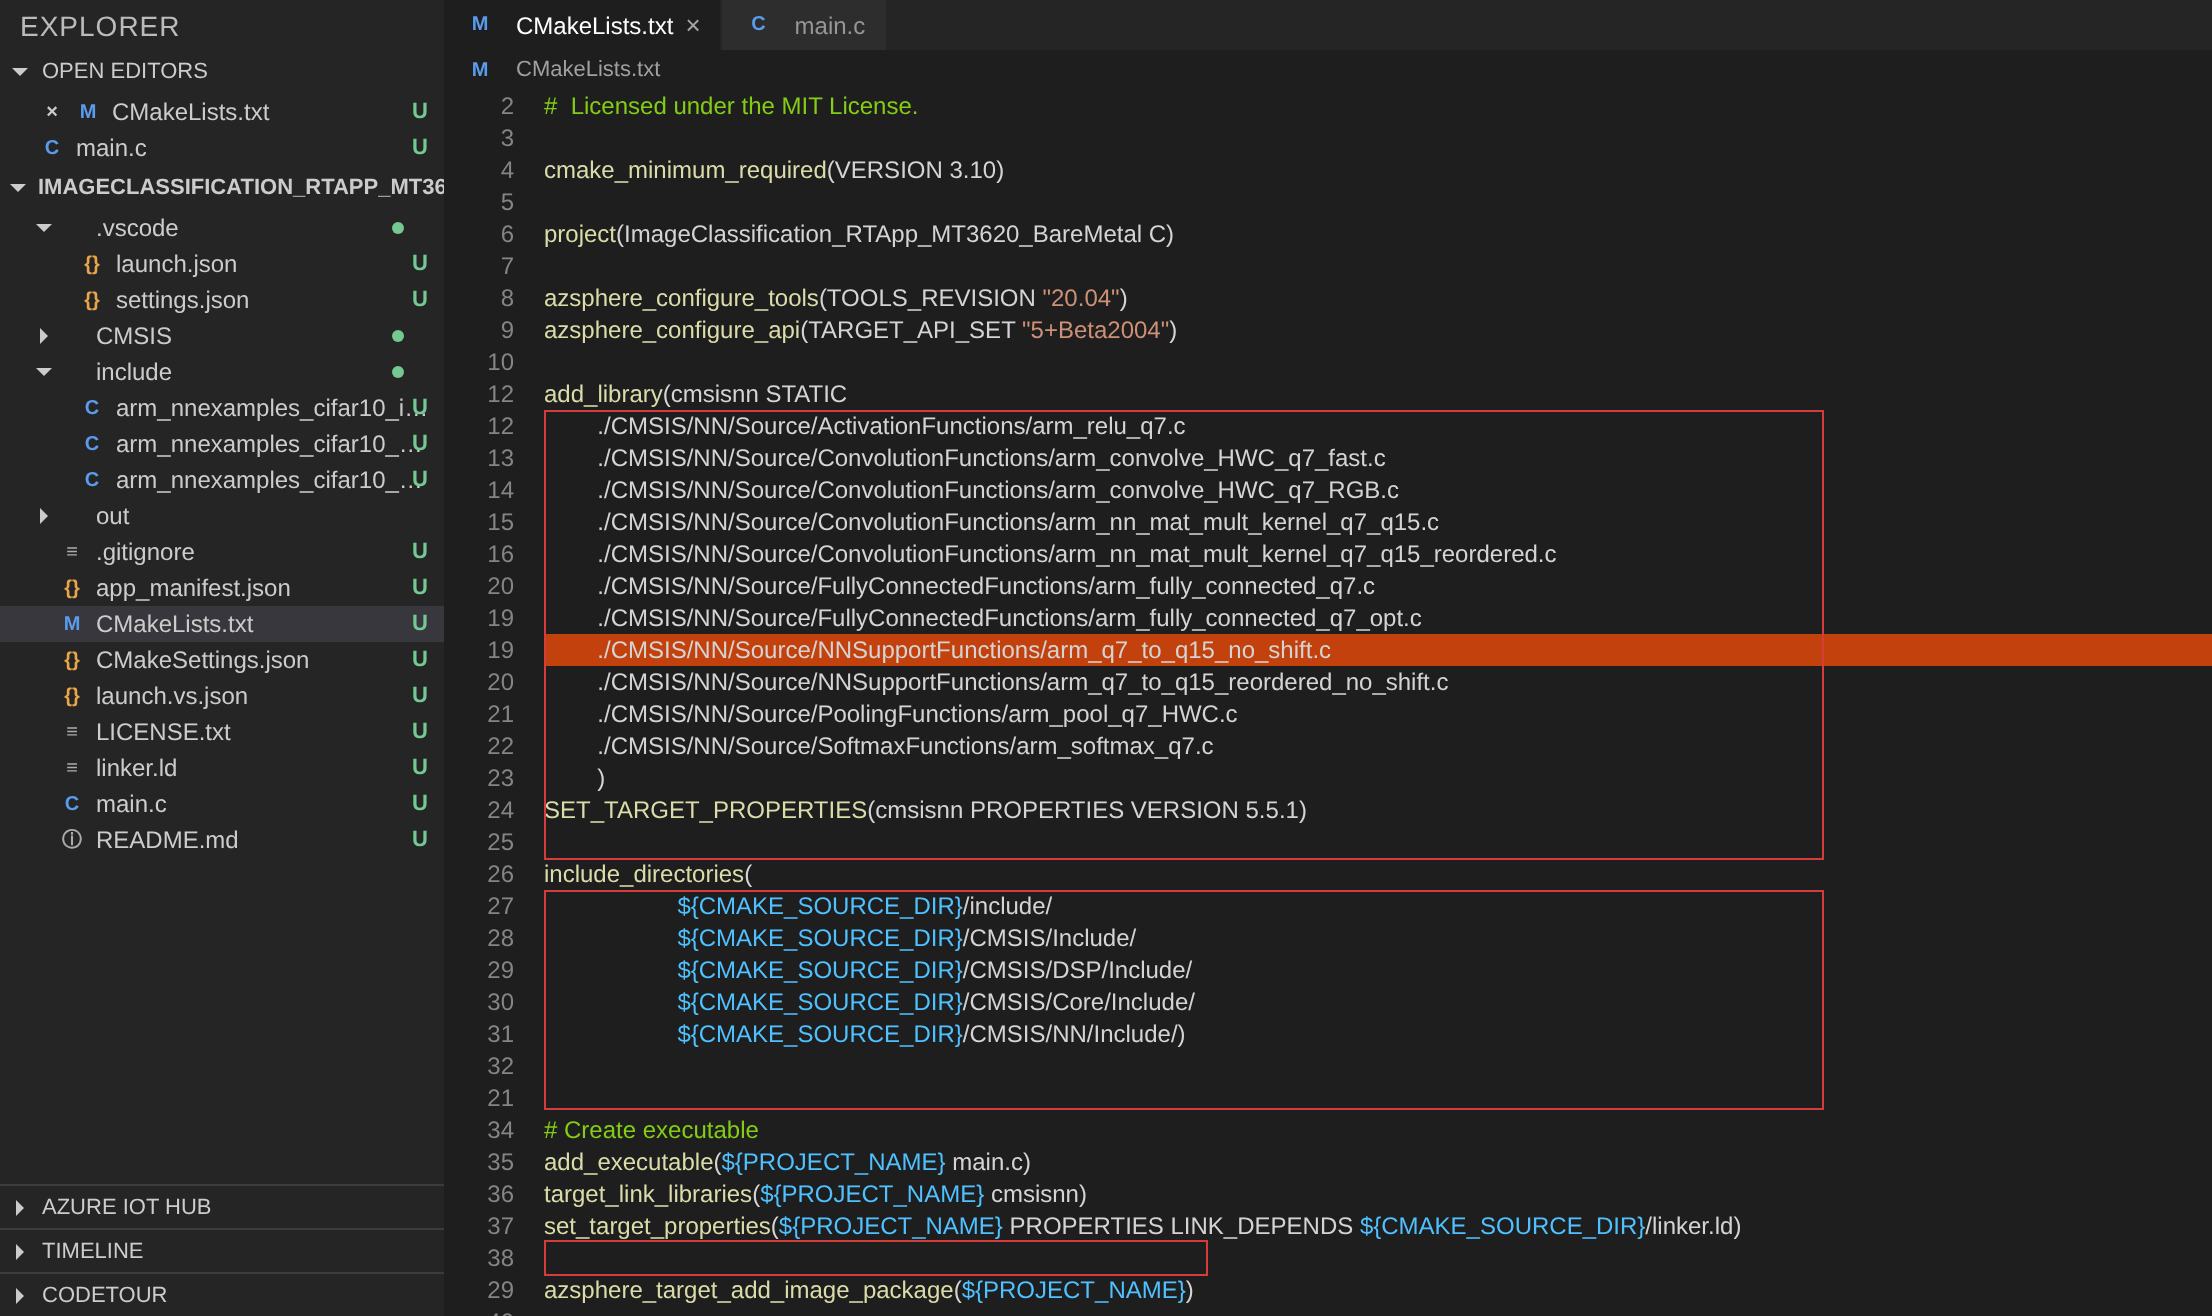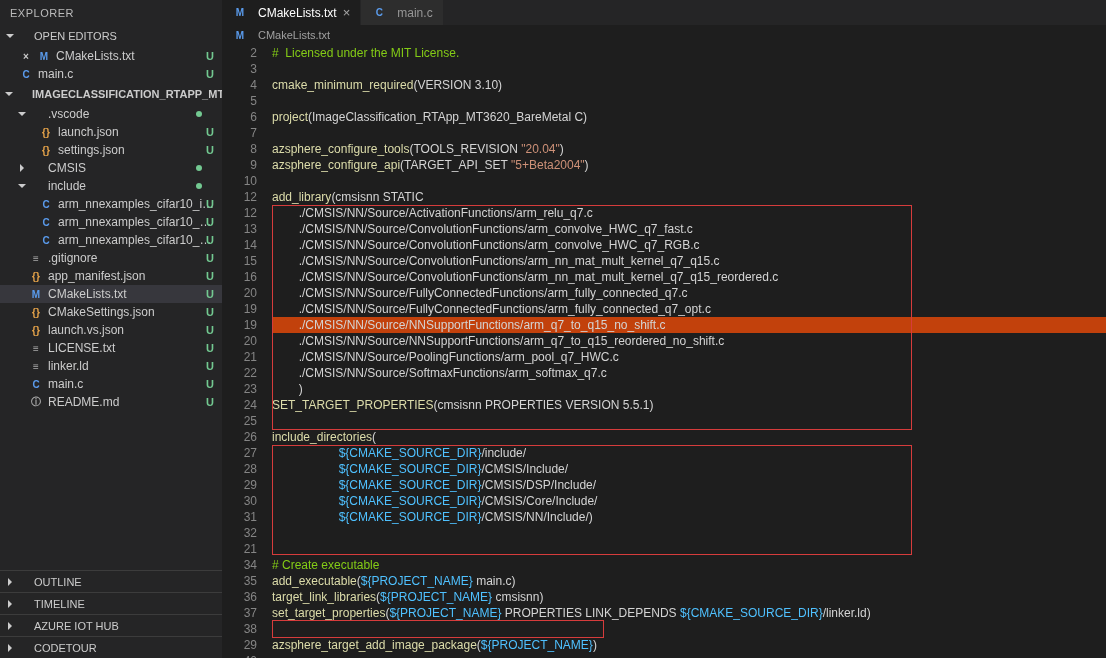--- a/index.html
+++ b/index.html
@@ -1,19 +1,19 @@
 <!DOCTYPE html>
 <html><head>
 <meta charset="utf-8">
 <style>
 *{margin:0;padding:0;box-sizing:border-box;font-family:'Segoe UI',Arial,sans-serif}
 body{background:#1e1e1e;color:#ccc;font-size:12px;width:1106px;height:658px;overflow:hidden;display:flex}
 .sidebar{width:222px;background:#252526;display:flex;flex-direction:column;overflow:hidden}
-.sidebar-header{height:25px;padding:0 10px;display:flex;align-items:center;font-size:11px;color:#bbb;letter-spacing:.5px}
-.section-header{height:22px;padding:0 4px;display:flex;align-items:center;font-size:11px;color:#ccc;cursor:pointer;gap:18px}
+.sidebar-header{height:25px;padding:0 10px;display:flex;align-items:center;font-size:14px;color:#bbb;letter-spacing:.5px}
+.section-header{height:22px;padding:0 4px;display:flex;align-items:center;font-size:11px;color:#ccc;cursor:pointer;gap:5px}
 .chev{display:inline-flex;width:12px;height:12px;align-items:center;justify-content:center}
 .chev svg{width:10px;height:10px;fill:#ccc}
 .tree{flex:1;overflow:hidden}
 .tree-row{height:18px;padding:0 6px;display:flex;align-items:center;cursor:pointer;font-size:12px;color:#ccc;position:relative}
 .tree-row.active{background:#37373d}
 .tree-row .ind{display:inline-block}
 .icon{width:16px;height:16px;display:inline-flex;align-items:center;justify-content:center;margin-right:4px;font-size:10px;font-weight:bold}
 .icon-m{color:#5a9bec}
 .icon-c{color:#5a9bec}
 .icon-js{color:#e8a54a}
@@ -147,20 +147,30 @@
       </div>
       <div class="tree-row">
         <span class="ind" style="width:20px"></span>
         <span style="width:12px"></span>
         <span class="icon icon-c">C</span>
         <span class="label">arm_nnexamples_cifar10_weig...</span>
         <span class="status">U</span>
       </div>
       <div class="tree-row">
         <span class="ind" style="width:10px"></span>
+        <span class="chev">
+          <svg viewBox="0 0 10 10">
+            <path d="M3 1l4 4-4 4" fill="#ccc"></path>
+          </svg>
+        </span>
+        <span class="icon icon-folder"></span>
+        <span class="label">out</span>
+      </div>
+      <div class="tree-row">
+        <span class="ind" style="width:10px"></span>
         <span style="width:12px"></span>
         <span class="icon icon-file">≡</span>
         <span class="label">.gitignore</span>
         <span class="status">U</span>
       </div>
       <div class="tree-row">
         <span class="ind" style="width:10px"></span>
         <span style="width:12px"></span>
         <span class="icon icon-js">{}</span>
         <span class="label">app_manifest.json</span>
@@ -216,37 +226,29 @@
         <span class="status">U</span>
       </div>
     </div>
   <div class="collapse-sections" id="collapse">
       <div class="section-header">
         <span class="chev">
           <svg viewBox="0 0 10 10">
             <path d="M3 1l4 4-4 4" fill="#ccc"></path>
           </svg>
         </span>
-        <span>OUTLINE</span>
+        <span>AZURE IOT HUB</span>
       </div>
       <div class="section-header">
         <span class="chev">
           <svg viewBox="0 0 10 10">
             <path d="M3 1l4 4-4 4" fill="#ccc"></path>
           </svg>
         </span>
         <span>TIMELINE</span>
-      </div>
-      <div class="section-header">
-        <span class="chev">
-          <svg viewBox="0 0 10 10">
-            <path d="M3 1l4 4-4 4" fill="#ccc"></path>
-          </svg>
-        </span>
-        <span>AZURE IOT HUB</span>
       </div>
       <div class="section-header">
         <span class="chev">
           <svg viewBox="0 0 10 10">
             <path d="M3 1l4 4-4 4" fill="#ccc"></path>
           </svg>
         </span>
         <span>CODETOUR</span>
       </div>
     </div>

